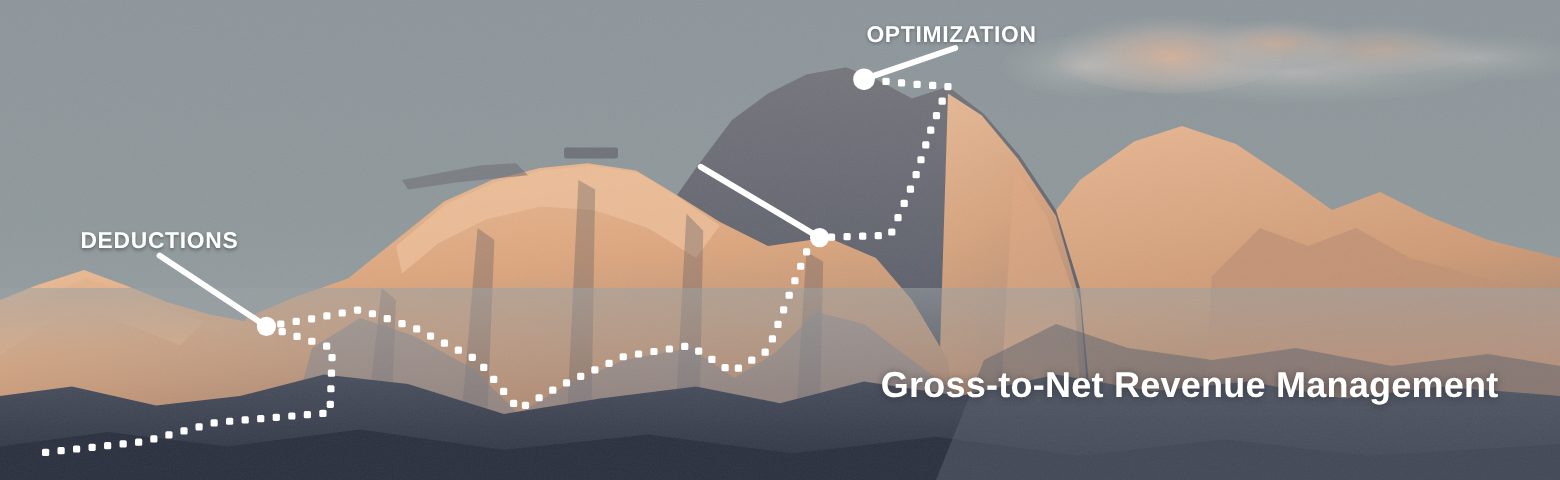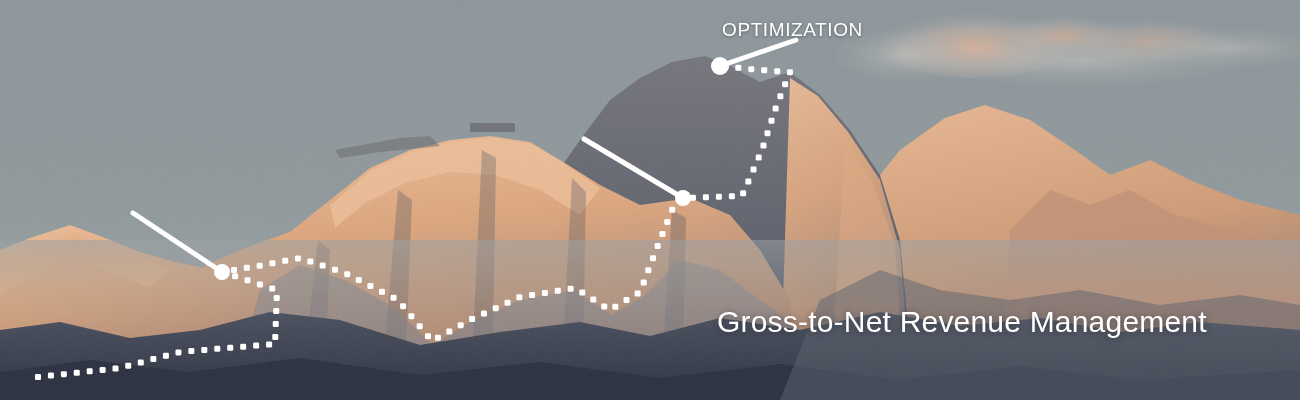--- a/index.html
+++ b/index.html
@@ -8,21 +8,21 @@
     font-family:"Liberation Sans",sans-serif;
     background:#8b959a;
   }
   #stage svg.layer{position:absolute;left:0;top:0;width:1300px;height:400px;display:block;}
   #photo{z-index:1;}
   #grain{z-index:2;opacity:.5;pointer-events:none;}
   #path-layer{z-index:3;}
   #labels{position:absolute;left:0;top:0;width:1300px;height:400px;z-index:4;}
 
   .callout-label{
-    position:absolute;color:#ffffff;font-weight:normal;
+    position:absolute;color:#ffffff;font-weight:bold;
     font-size:19px;letter-spacing:.6px;line-height:1;white-space:nowrap;
     text-shadow:0 1px 3px rgba(30,35,45,.45);
     text-align:right;
   }
   .title-text{
     position:absolute;color:#ffffff;font-weight:300;
     font-size:30px;letter-spacing:.2px;line-height:1;white-space:nowrap;
     text-shadow:0 1px 6px rgba(25,30,40,.5);
   }
 </style>
@@ -249,17 +249,18 @@
         <line x1="796" y1="40" x2="720" y2="66" stroke="#ffffff" stroke-width="5" stroke-linecap="round"></line>
       </g>
     <g id="marker-group">
         <circle cx="222" cy="272" r="8" fill="#ffffff"></circle>
         <circle cx="683" cy="198" r="8" fill="#ffffff"></circle>
         <circle cx="720" cy="66" r="9" fill="#ffffff"></circle>
       </g>
   </svg>
 
   <div id="labels">
+    <div class="callout-label" style="left: 67px; top: 192px;">DEDUCTIONS</div>
     <div class="callout-label" style="left: 722px; top: 20px;">OPTIMIZATION</div>
-    <div class="title-text" style="left: 717px; top: 307px;">Gross-to-Net Revenue Management</div>
+    <div class="title-text" style="left: 734px; top: 307px; font-weight: bold;">Gross-to-Net Revenue Management</div>
   </div>
 
 </div>
 
 </body></html>

